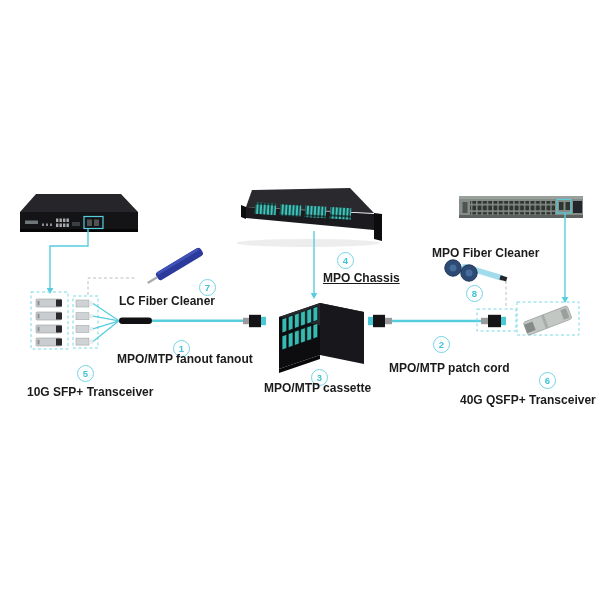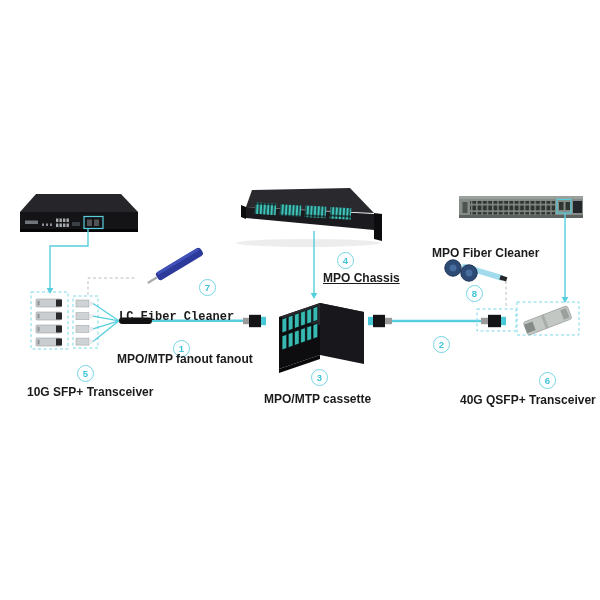--- a/index.html
+++ b/index.html
@@ -197,21 +197,22 @@
 
   <div class="num" style="left:173px;top:340px;">1</div>
   <div class="num" style="left:433px;top:336px;">2</div>
   <div class="num" style="left:311px;top:369px;">3</div>
   <div class="num" style="left:337px;top:252px;">4</div>
   <div class="num" style="left:77px;top:365px;">5</div>
   <div class="num" style="left:539px;top:372px;">6</div>
   <div class="num" style="left:199px;top:279px;">7</div>
   <div class="num" style="left:466px;top:285px;">8</div>
 
-  <div class="label" style="left:119px;top:310px;font-family:Liberation Mono, monospace;">LC Fiber Cleaner</div>
+  <div class="label" style="left:119px;top:294px;">LC Fiber Cleaner</div>
   <div class="label" style="left:117px;top:352px;">MPO/MTP fanout fanout</div>
   <div class="label" style="left:27px;top:385px;text-align:center;">10G SFP+ Transceiver</div>
   <div class="label" style="left:323px;top:271px;text-decoration:underline;">MPO Chassis</div>
-  <div class="label" style="left:264px;top:392px;">MPO/MTP cassette</div>
+  <div class="label" style="left:264px;top:381px;">MPO/MTP cassette</div>
   <div class="label" style="left:432px;top:246px;">MPO Fiber Cleaner</div>
+  <div class="label" style="left:389px;top:361px;">MPO/MTP patch cord</div>
   <div class="label" style="left:452px;top:393px;margin-left:8px;">40G QSFP+ Transceiver</div>
 
 </div>
 
 </body></html>

